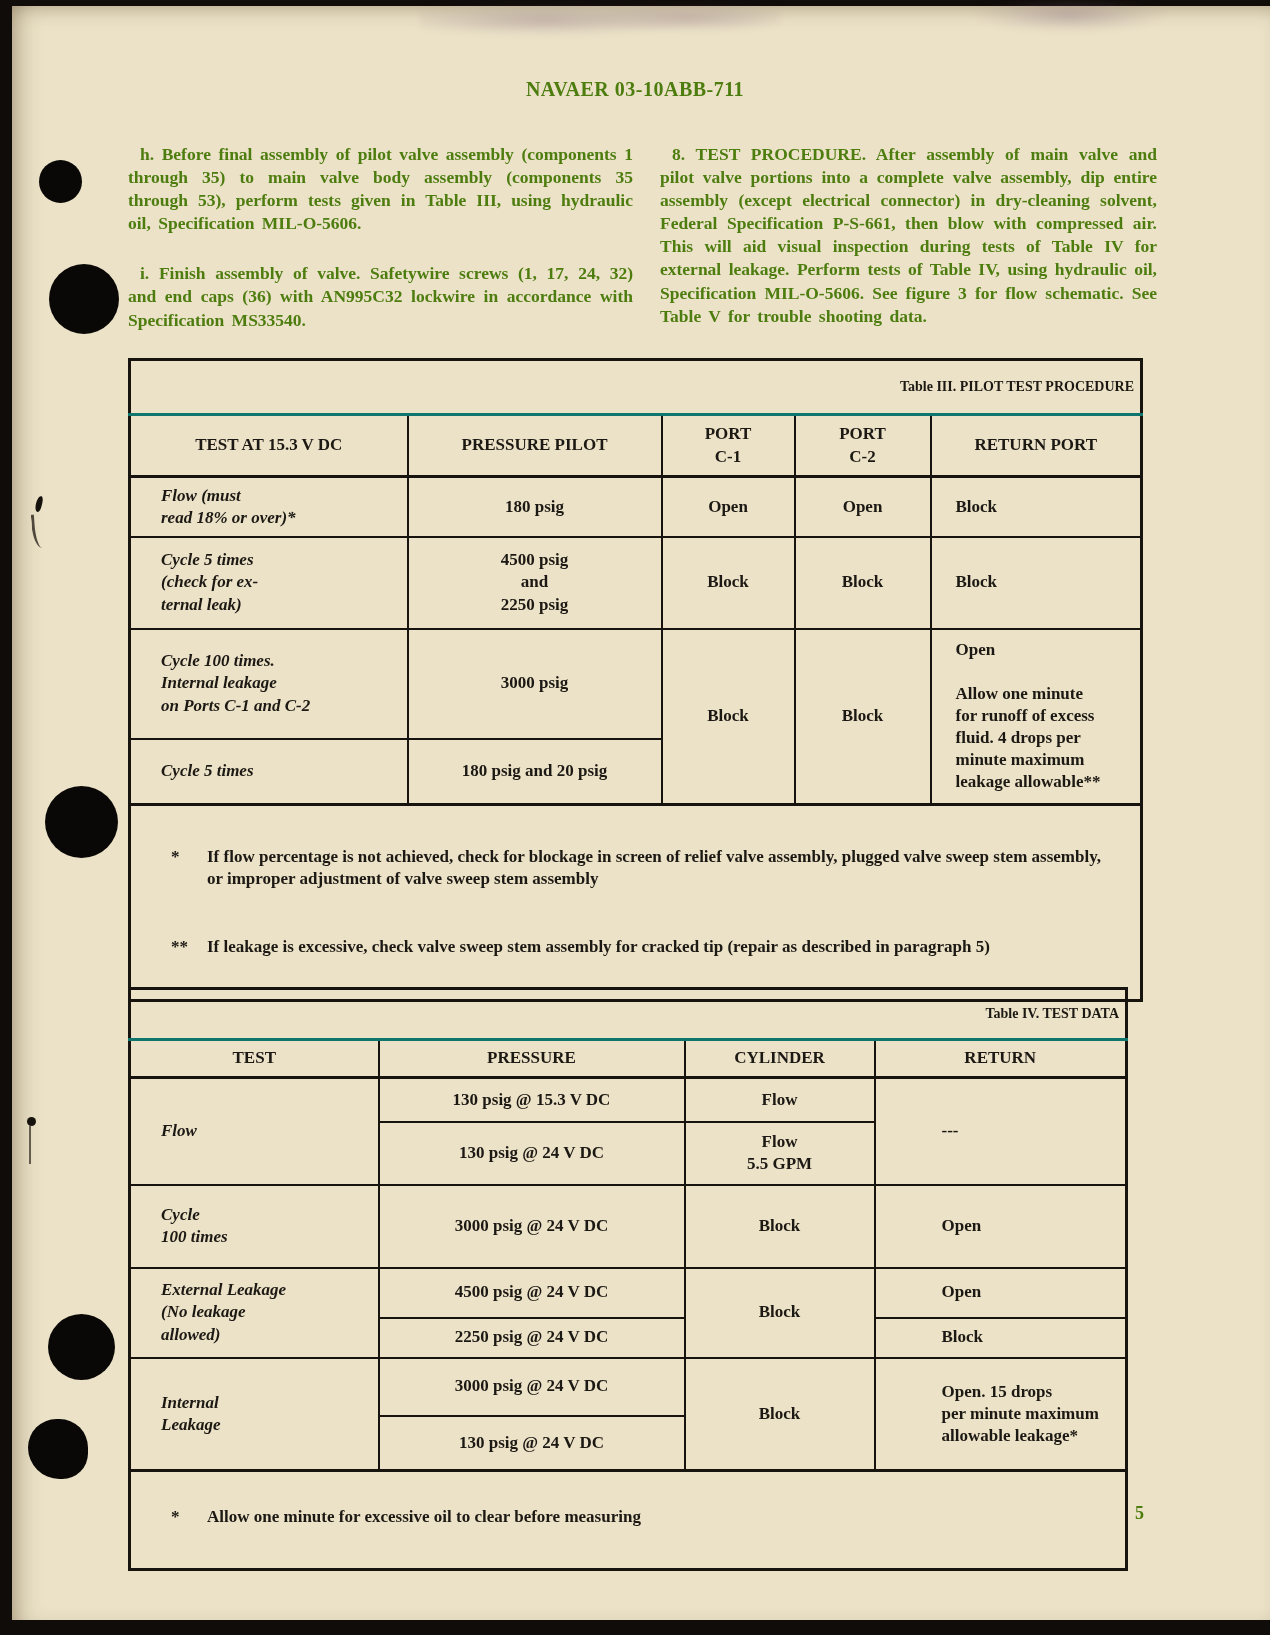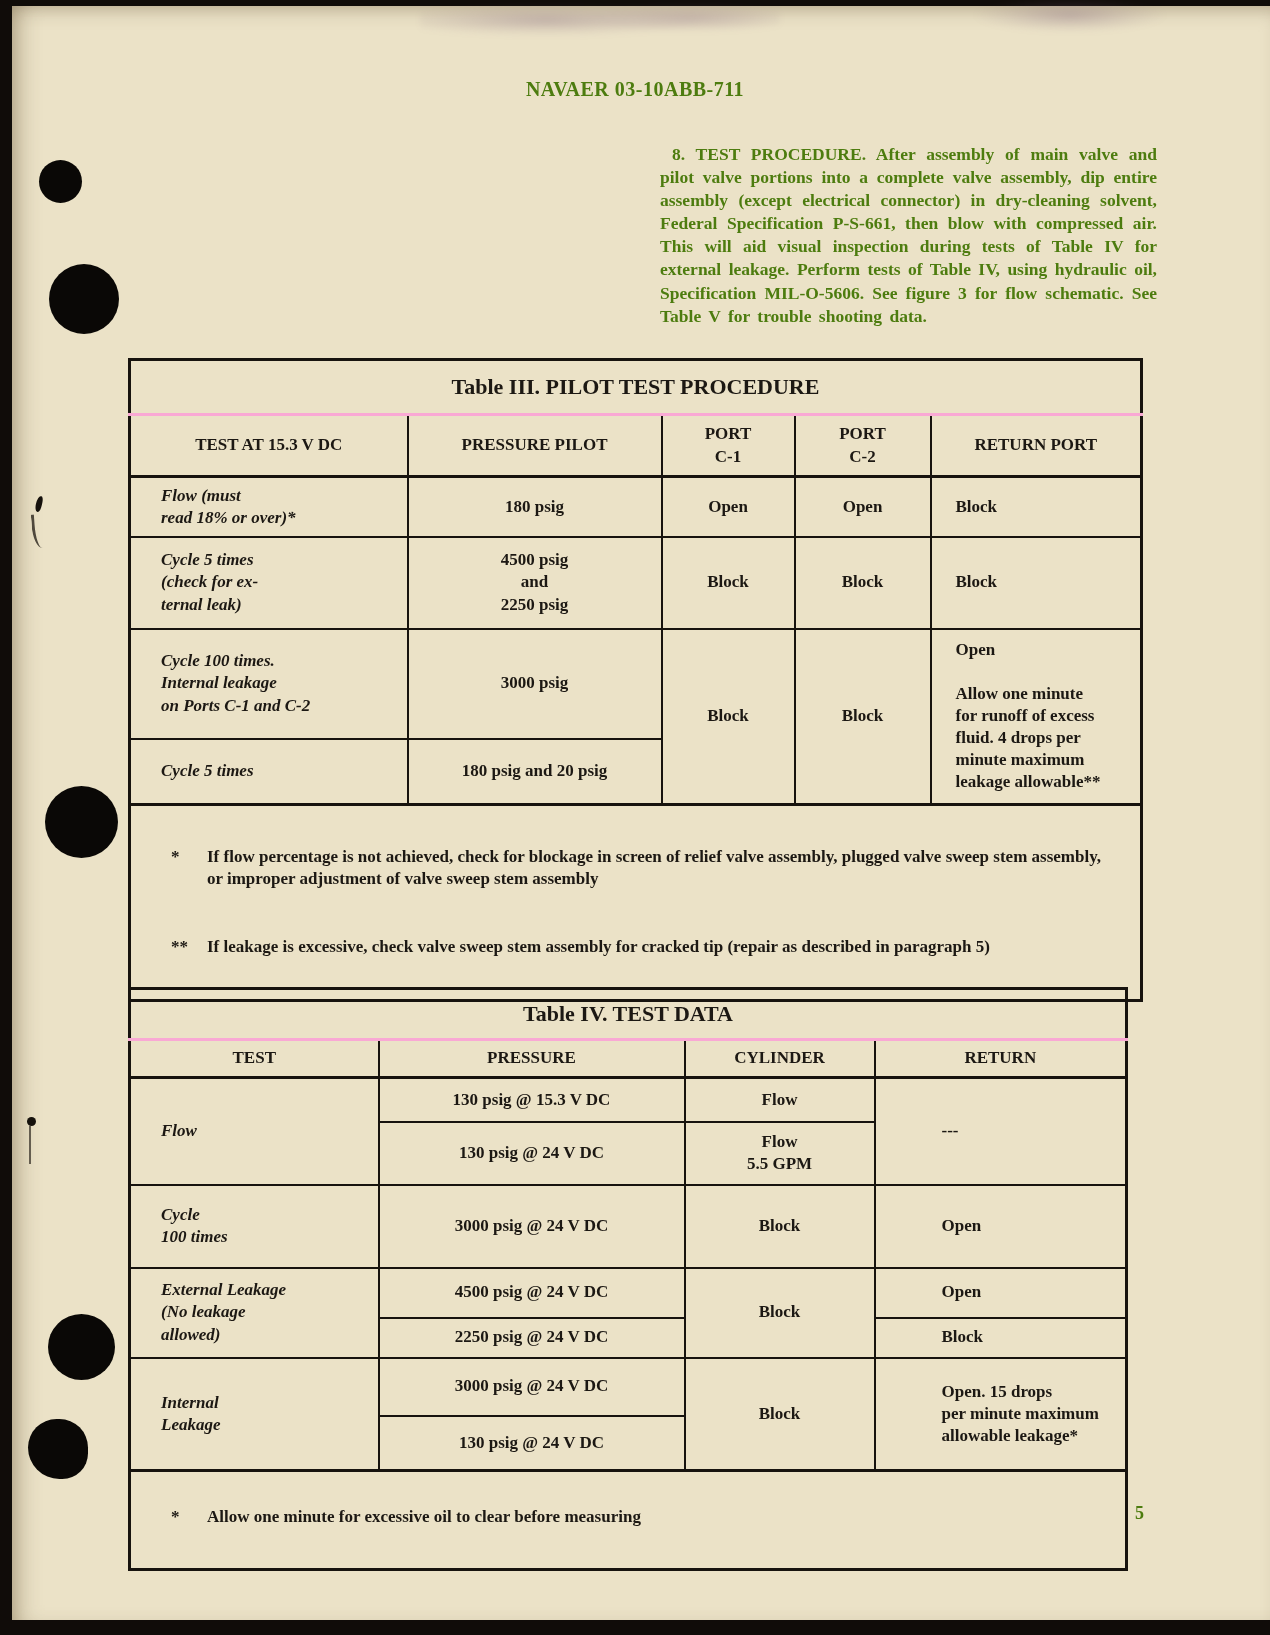--- a/index.html
+++ b/index.html
@@ -18,21 +18,21 @@
   .col-right{left:660px;width:497px;}
   .para{margin:0 0 0 0;text-indent:12px;}
   .para + .para{margin-top:27px;}
   
   table{border-collapse:collapse;table-layout:fixed;position:absolute;background:transparent;}
   #table3{left:128px;top:358px;width:1012px;}
   #table4{left:128px;top:987px;width:997px;}
   td,th{border:2px solid #17130e;font-size:17px;font-weight:bold;color:#1c1813;
         vertical-align:middle;white-space:pre-line;padding:2px 6px;line-height:1.3;}
   table{border:3px solid #17130e;}
-  .tbl-title{ text-align:center;font-size:22px;border-bottom:3px solid #f9a8d4;}
+  .tbl-title{ text-align:right;font-size:14px;border-bottom:3px solid #0f766e;}
   th{text-align:center;border-bottom:3px solid #17130e;}
   .c{text-align:center;}
   .l{text-align:left;padding-left:30px;font-style:italic;}
   .ret3{text-align:left;padding-left:24px;}
   .ret4{text-align:left;padding-left:66px;}
   .foot-cell{padding:18px 10px 14px 40px;vertical-align:top;border-top:3px solid #17130e;}
   .footnote{display:flex;align-items:flex-start;margin-bottom:24px;font-size:17px;font-weight:bold;}
   .footnote:last-child{margin-bottom:4px;}
   .fn-marker{width:36px;flex:none;}
   .fn-text{flex:1;padding-right:26px;}
@@ -74,20 +74,22 @@
 <div class="hole hole5"></div>
 
 <div class="mark mark-a1"></div>
 <div class="mark mark-a2"></div>
 <div class="mark mark-b1"></div>
 <div class="mark mark-b2"></div>
 
 <div class="doc-header ink">NAVAER 03-10ABB-711</div>
 
 <div class="col col-left ink">
+  <p class="para">h.   Before final assembly of pilot valve assembly (components 1 through 35) to main valve body assembly (components 35 through 53),  perform tests given in Table III,  using hydraulic oil,  Specification MIL-O-5606.</p>
+  <p class="para">i.   Finish assembly of valve.   Safetywire screws (1, 17,  24,  32) and end caps (36) with AN995C32 lockwire in accordance with Specification MS33540.</p>
 </div>
 
 <div class="col col-right ink">
   <p class="para">8.   TEST PROCEDURE.   After assembly of main valve and pilot valve portions into a complete valve assembly, dip entire assembly (except electrical connector) in dry-cleaning solvent,  Federal Specification P-S-661, then blow with compressed air.   This will aid visual inspection during tests of Table IV for external leakage. Perform tests of Table IV,  using hydraulic oil,  Specification MIL-O-5606.   See figure 3 for flow schematic. See Table V for trouble shooting data.</p>
 </div>
 
 <table id="table3">
   <colgroup>
     <col style="width:278px">
       <col style="width:254px">

